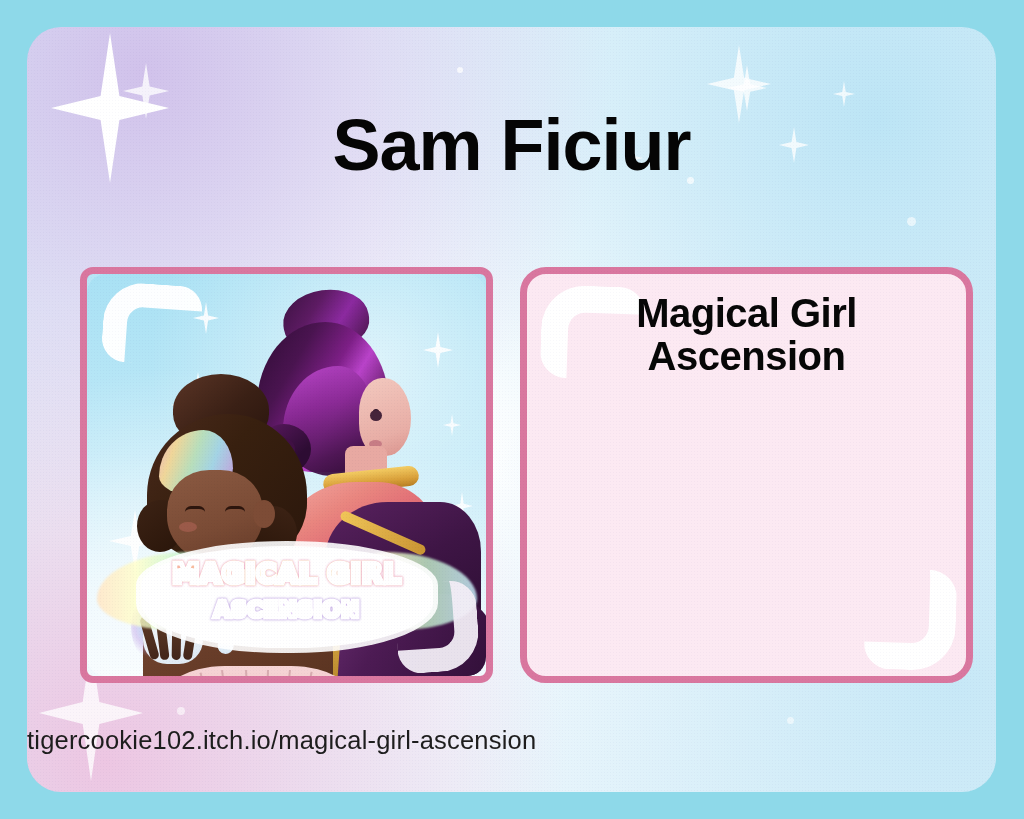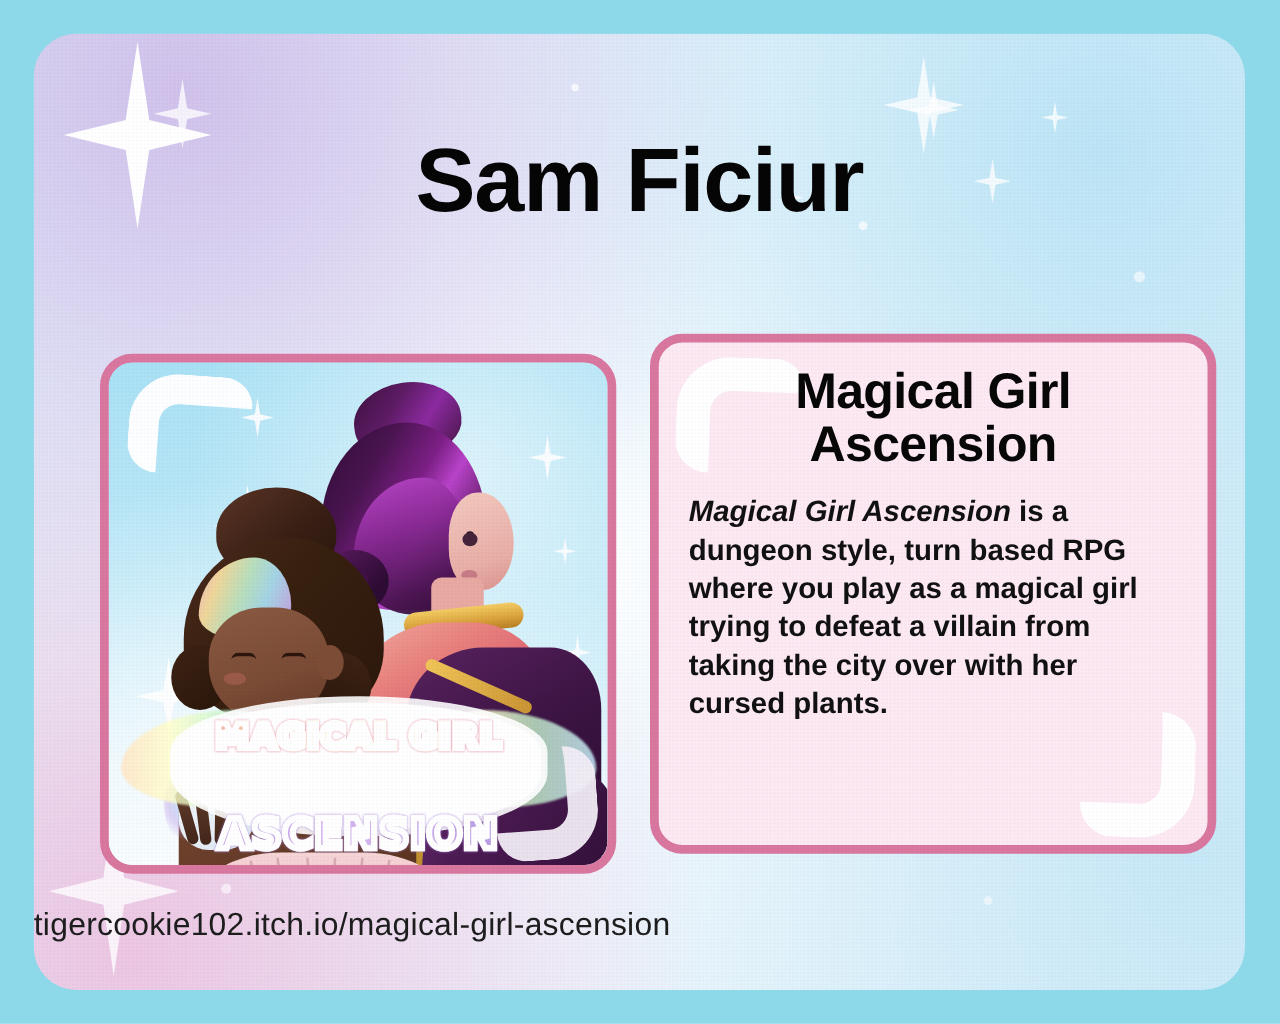--- a/index.html
+++ b/index.html
@@ -48,22 +48,22 @@
     position:absolute;left:0;right:0;top:82px;text-align:center;
     font-size:72px;font-weight:bold;color:#050505;letter-spacing:-1px;
     line-height:1;
   }
 
   
   .panels{position:absolute;left:53px;top:240px;width:893px;height:416px;}
 
   
   .art-card{
-    position:absolute;left:0;top:16px;width:413px;height:416px;
-    border:7px solid #d9779f;border-radius:26px;overflow:hidden;
+    position:absolute;left:0;top:0;width:413px;height:416px;
+    border:7px solid #d9779f;border-radius:13px;overflow:hidden;
     background:linear-gradient(180deg,#b7e6f6 0%,#c9ecf8 42%,#e8f6fc 72%,#f2fafd 100%);
     box-sizing:border-box;
   }
   .art-inner{position:absolute;inset:0;overflow:hidden;border-radius:19px;}
 
   
   .sky{position:absolute;inset:0;
     background:
       radial-gradient(ellipse at 72% 22%, rgba(255,255,255,.55) 0%, rgba(255,255,255,0) 55%),
       radial-gradient(ellipse at 20% 80%, rgba(255,255,255,.65) 0%, rgba(255,255,255,0) 50%),
@@ -176,25 +176,25 @@
   .wing.r{right:-6px;border-radius:30% 70% 60% 40% / 60% 60% 40% 40%;}
   .banner{position:absolute;left:38px;top:0;width:292px;height:102px;background:#ffffff;
     border-radius:52% 52% 50% 50% / 40% 40% 46% 46%;box-shadow:0 0 0 5px rgba(255,255,255,.9);}
   .logo-l1,.logo-l2{position:absolute;left:0;right:0;text-align:center;font-weight:bold;
     letter-spacing:1px;font-family:"DejaVu Sans", sans-serif;}
   .logo-l1{top:12px;font-size:27px;
     background:linear-gradient(90deg,#f59ab3 0%,#f7b79f 22%,#f8d98e 45%,#f6cf93 62%,#f3a3b4 85%,#ee8fae 100%);
     -webkit-background-clip:text;background-clip:text;color:transparent;
     -webkit-text-stroke:5px #ffffff;paint-order:stroke fill;
     filter:drop-shadow(0 0 1px rgba(232,140,175,.85));}
-  .logo-l2{top:52px;font-size:33px;
+  .logo-l2{top:52px;font-size:21px;
     background:linear-gradient(90deg,#b49ae0 0%,#c9a9e8 30%,#d5b6ef 55%,#b79ce2 80%,#a387d8 100%);
     -webkit-background-clip:text;background-clip:text;color:transparent;
     -webkit-text-stroke:5px #ffffff;paint-order:stroke fill;
-    filter:drop-shadow(0 0 1px rgba(170,140,215,.85));margin-top:33px;}
+    filter:drop-shadow(0 0 1px rgba(170,140,215,.85));}
 
   
   .desc-card{
     position:absolute;right:0;top:0;width:453px;height:416px;
     border:7px solid #d9779f;border-radius:26px;background:#fce9f2;
     box-sizing:border-box;overflow:hidden;
   }
   .desc-title{
     position:relative;margin:18px 26px 0;text-align:center;
     font-size:40px;font-weight:bold;line-height:1.08;color:#070707;letter-spacing:-0.5px;z-index:2;
@@ -371,21 +371,20 @@
 
           <div class="blob blob-art-tl"></div>
           <div class="blob blob-art-br"></div>
         </div>
       </div>
 
       <div class="desc-card">
         <div class="blob blob-tl"></div>
         <div class="blob blob-br"></div>
         <div class="desc-title">Magical Girl Ascension</div>
-        <div class="desc-body"><span class="gname">Magical Girl Ascension</span><span> is a dungeon style, turn based RPG where you play as a magical girl trying to defeat a villain from taking the city over with her cursed plants.</span></div>
       </div>
 
     </div>
 
     <div class="url">tigercookie102.itch.io/magical-girl-ascension</div>
 
   </div>
 </div>
 
 </body></html>

